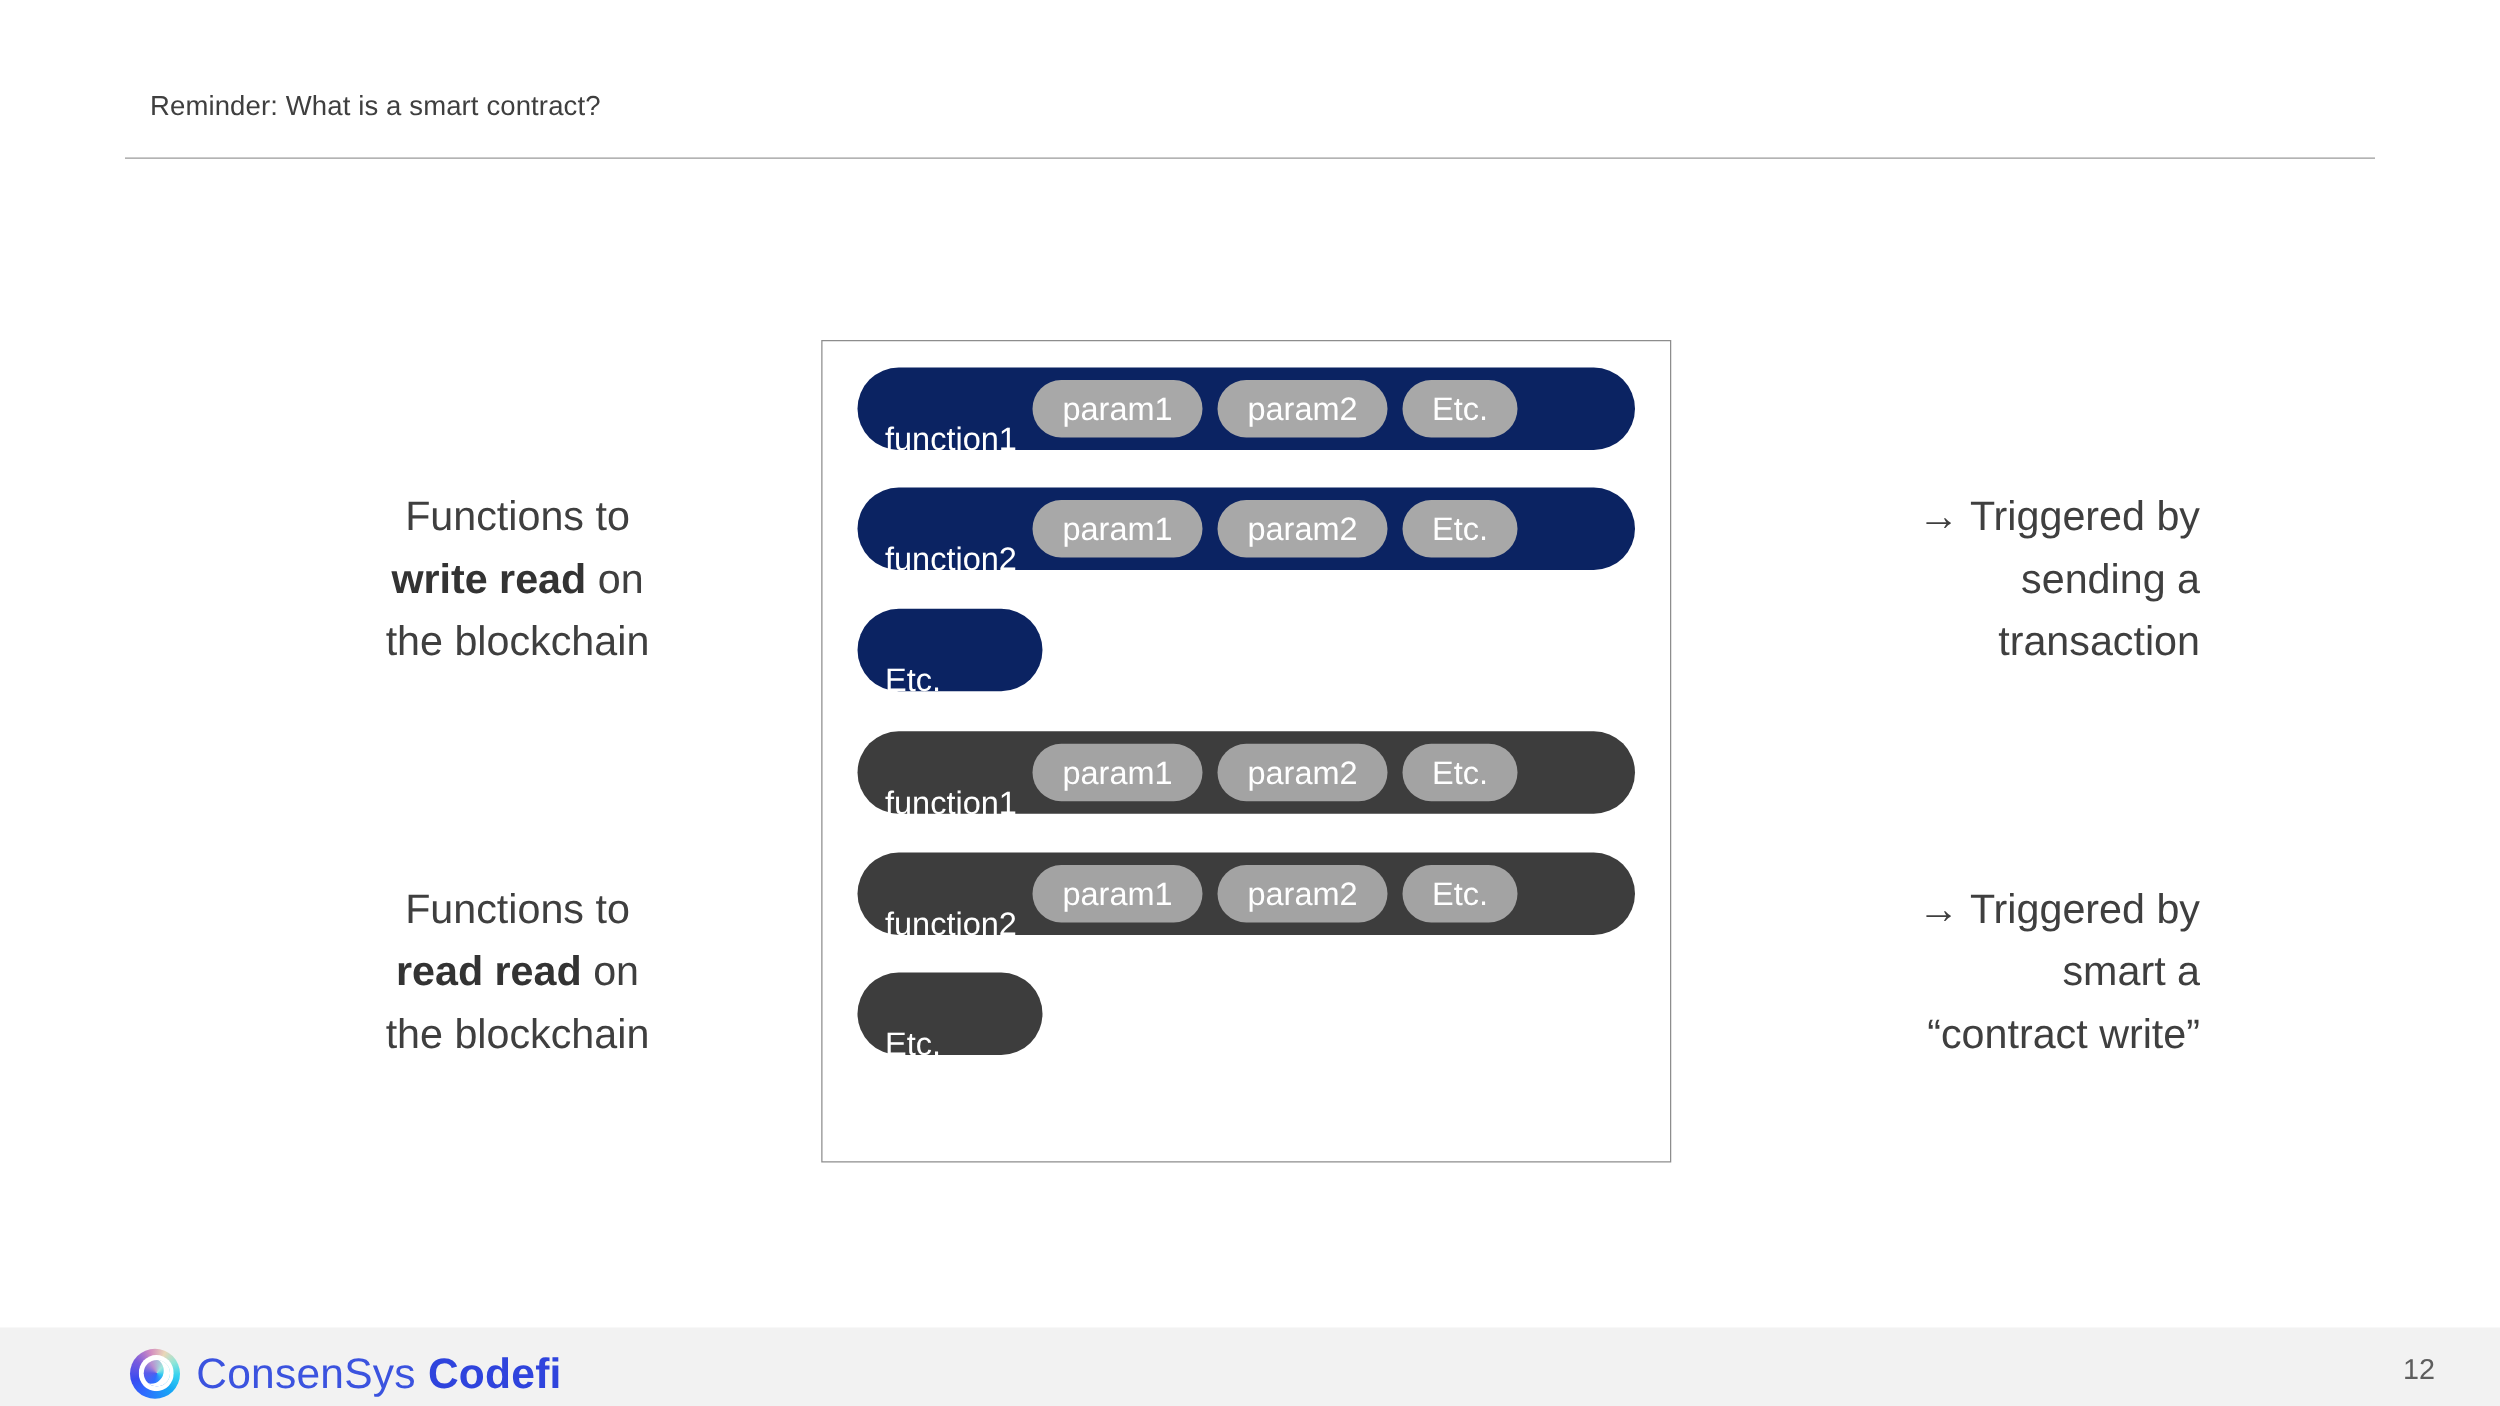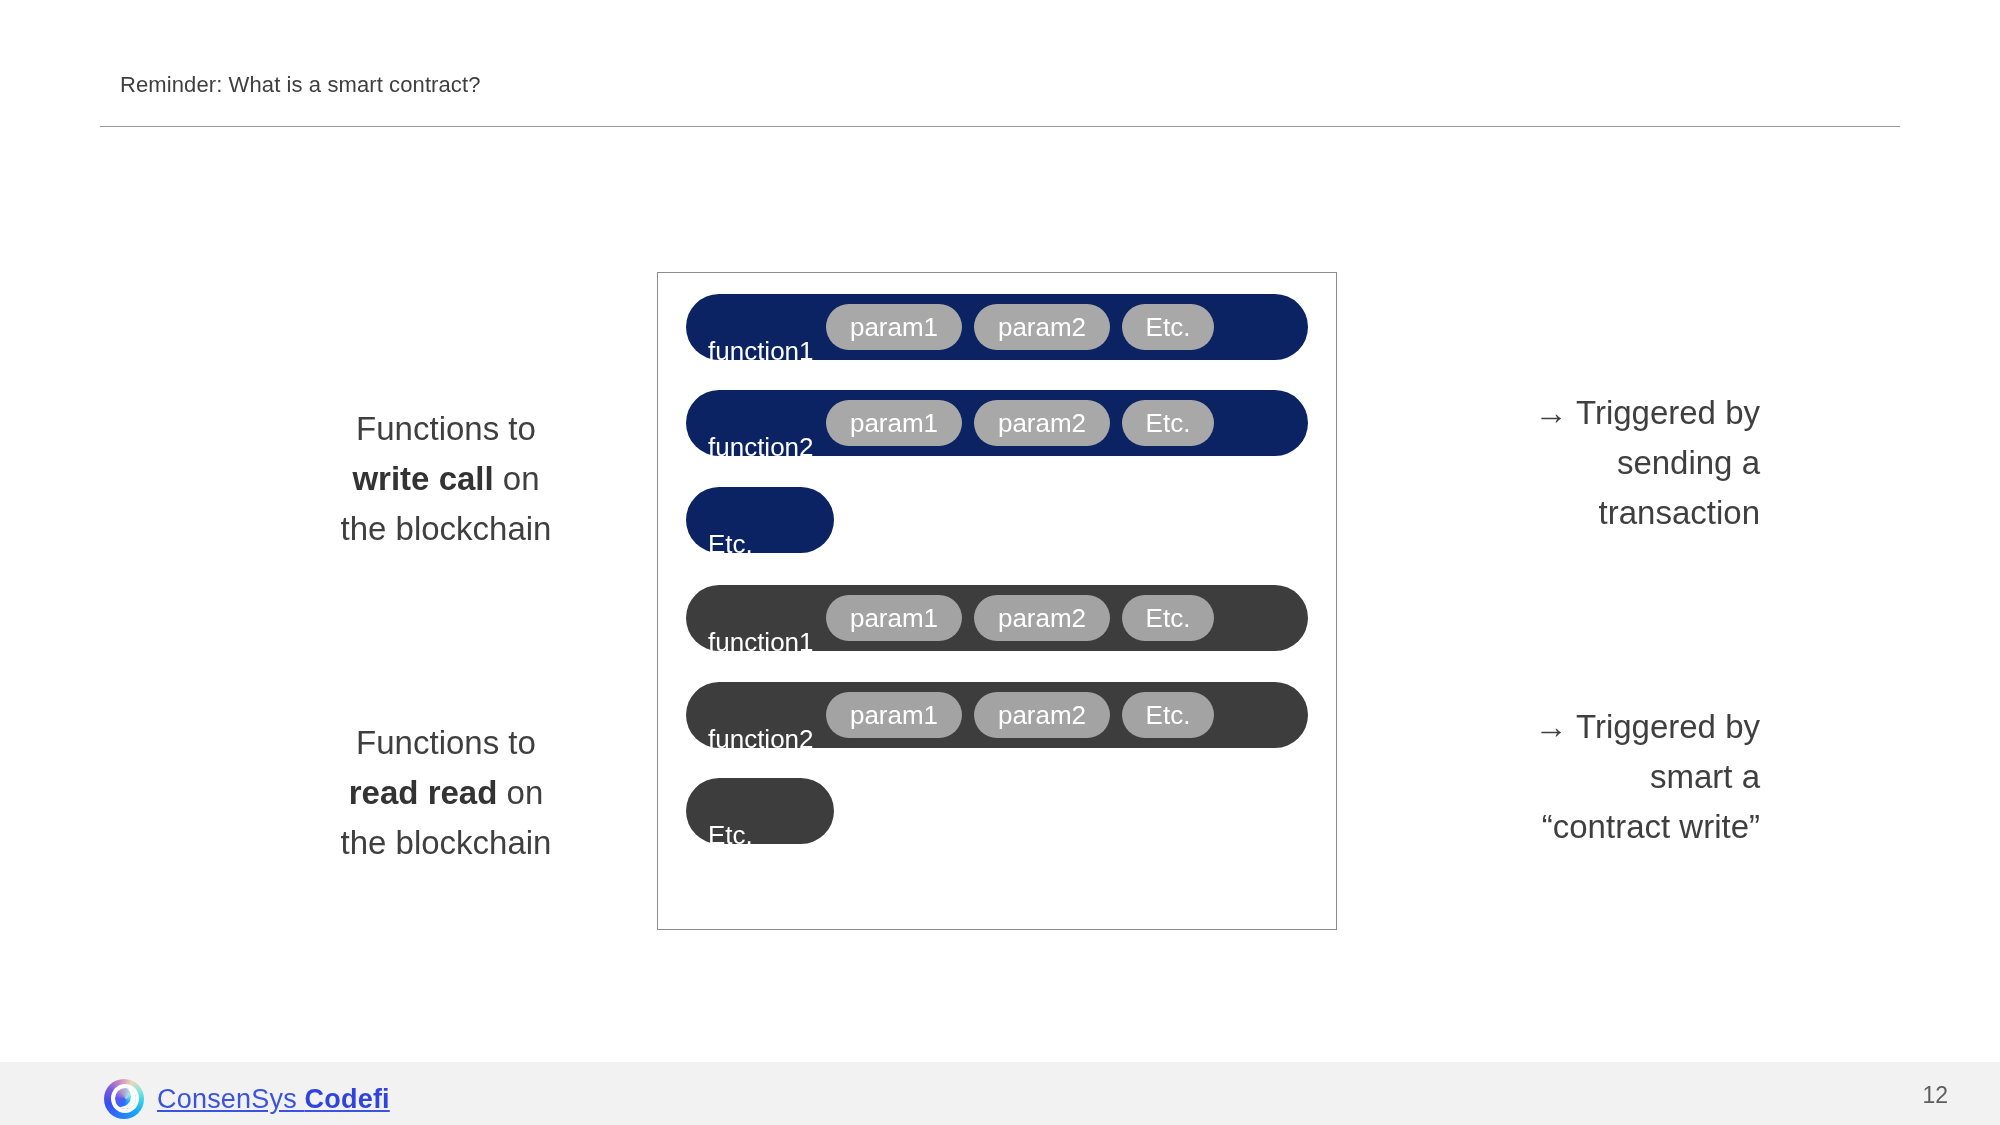--- a/index.html
+++ b/index.html
@@ -39,21 +39,21 @@
 
   
   .side-note {
     position: absolute;
     width: 380px;
     text-align: center;
     font-size: 33px;
     line-height: 50px;
     color: #3f3f3f;
   }
-  .side-note.left  { left: 256px; margin-top: 16px; }
+  .side-note.left  { left: 224px; }
   .side-note.right { left: 1400px; text-align: right; width: 360px; }
   .note-write { top: 388px; }
   .note-read  { top: 702px; }
   .note-tx    { top: 388px; }
   .note-call  { top: 702px; }
   .side-note b { font-weight: bold; color: #333333; }
   .arrow-glyph { font-weight: normal; }
 
   
   .contract-frame {
@@ -199,44 +199,43 @@
       conic-gradient(from 200deg,
         #2f6bff 0deg,
         #5a5bea 70deg,
         #b98fd0 130deg,
         #9fe8de 200deg,
         #2fc9f2 270deg,
         #2f6bff 360deg);
     box-shadow: inset -5px -2px 0 0 #ffffff;
   }
   .brand-text {
-    font-size: 27px;
+    font-size: 34px;
     color: #3b53df;
     white-space: nowrap;
     letter-spacing: 0.2px;
-    text-decoration: underline;
   }
   .brand-text b { font-weight: bold; color: #2f44dd; }
   .page-number {
     position: absolute;
     right: 52px;
     top: 1082px;
     font-size: 23px;
     color: #5e5e5e;
   }
 </style>
 </head>
 <body>
 
 <div class="slide-title">Reminder: What is a smart contract?</div>
 <div class="title-rule"></div>
 
 <div class="side-note left note-write">
   <span>Functions to</span><br>
-  <b>write call</b><span> on</span><br>
+  <b>write read</b><span> on</span><br>
   <span>the blockchain</span>
 </div>
 
 <div class="side-note left note-read">
   <span>Functions to</span><br>
   <b>read read</b><span> on</span><br>
   <span>the blockchain</span>
 </div>
 
 <div class="side-note right note-tx">

